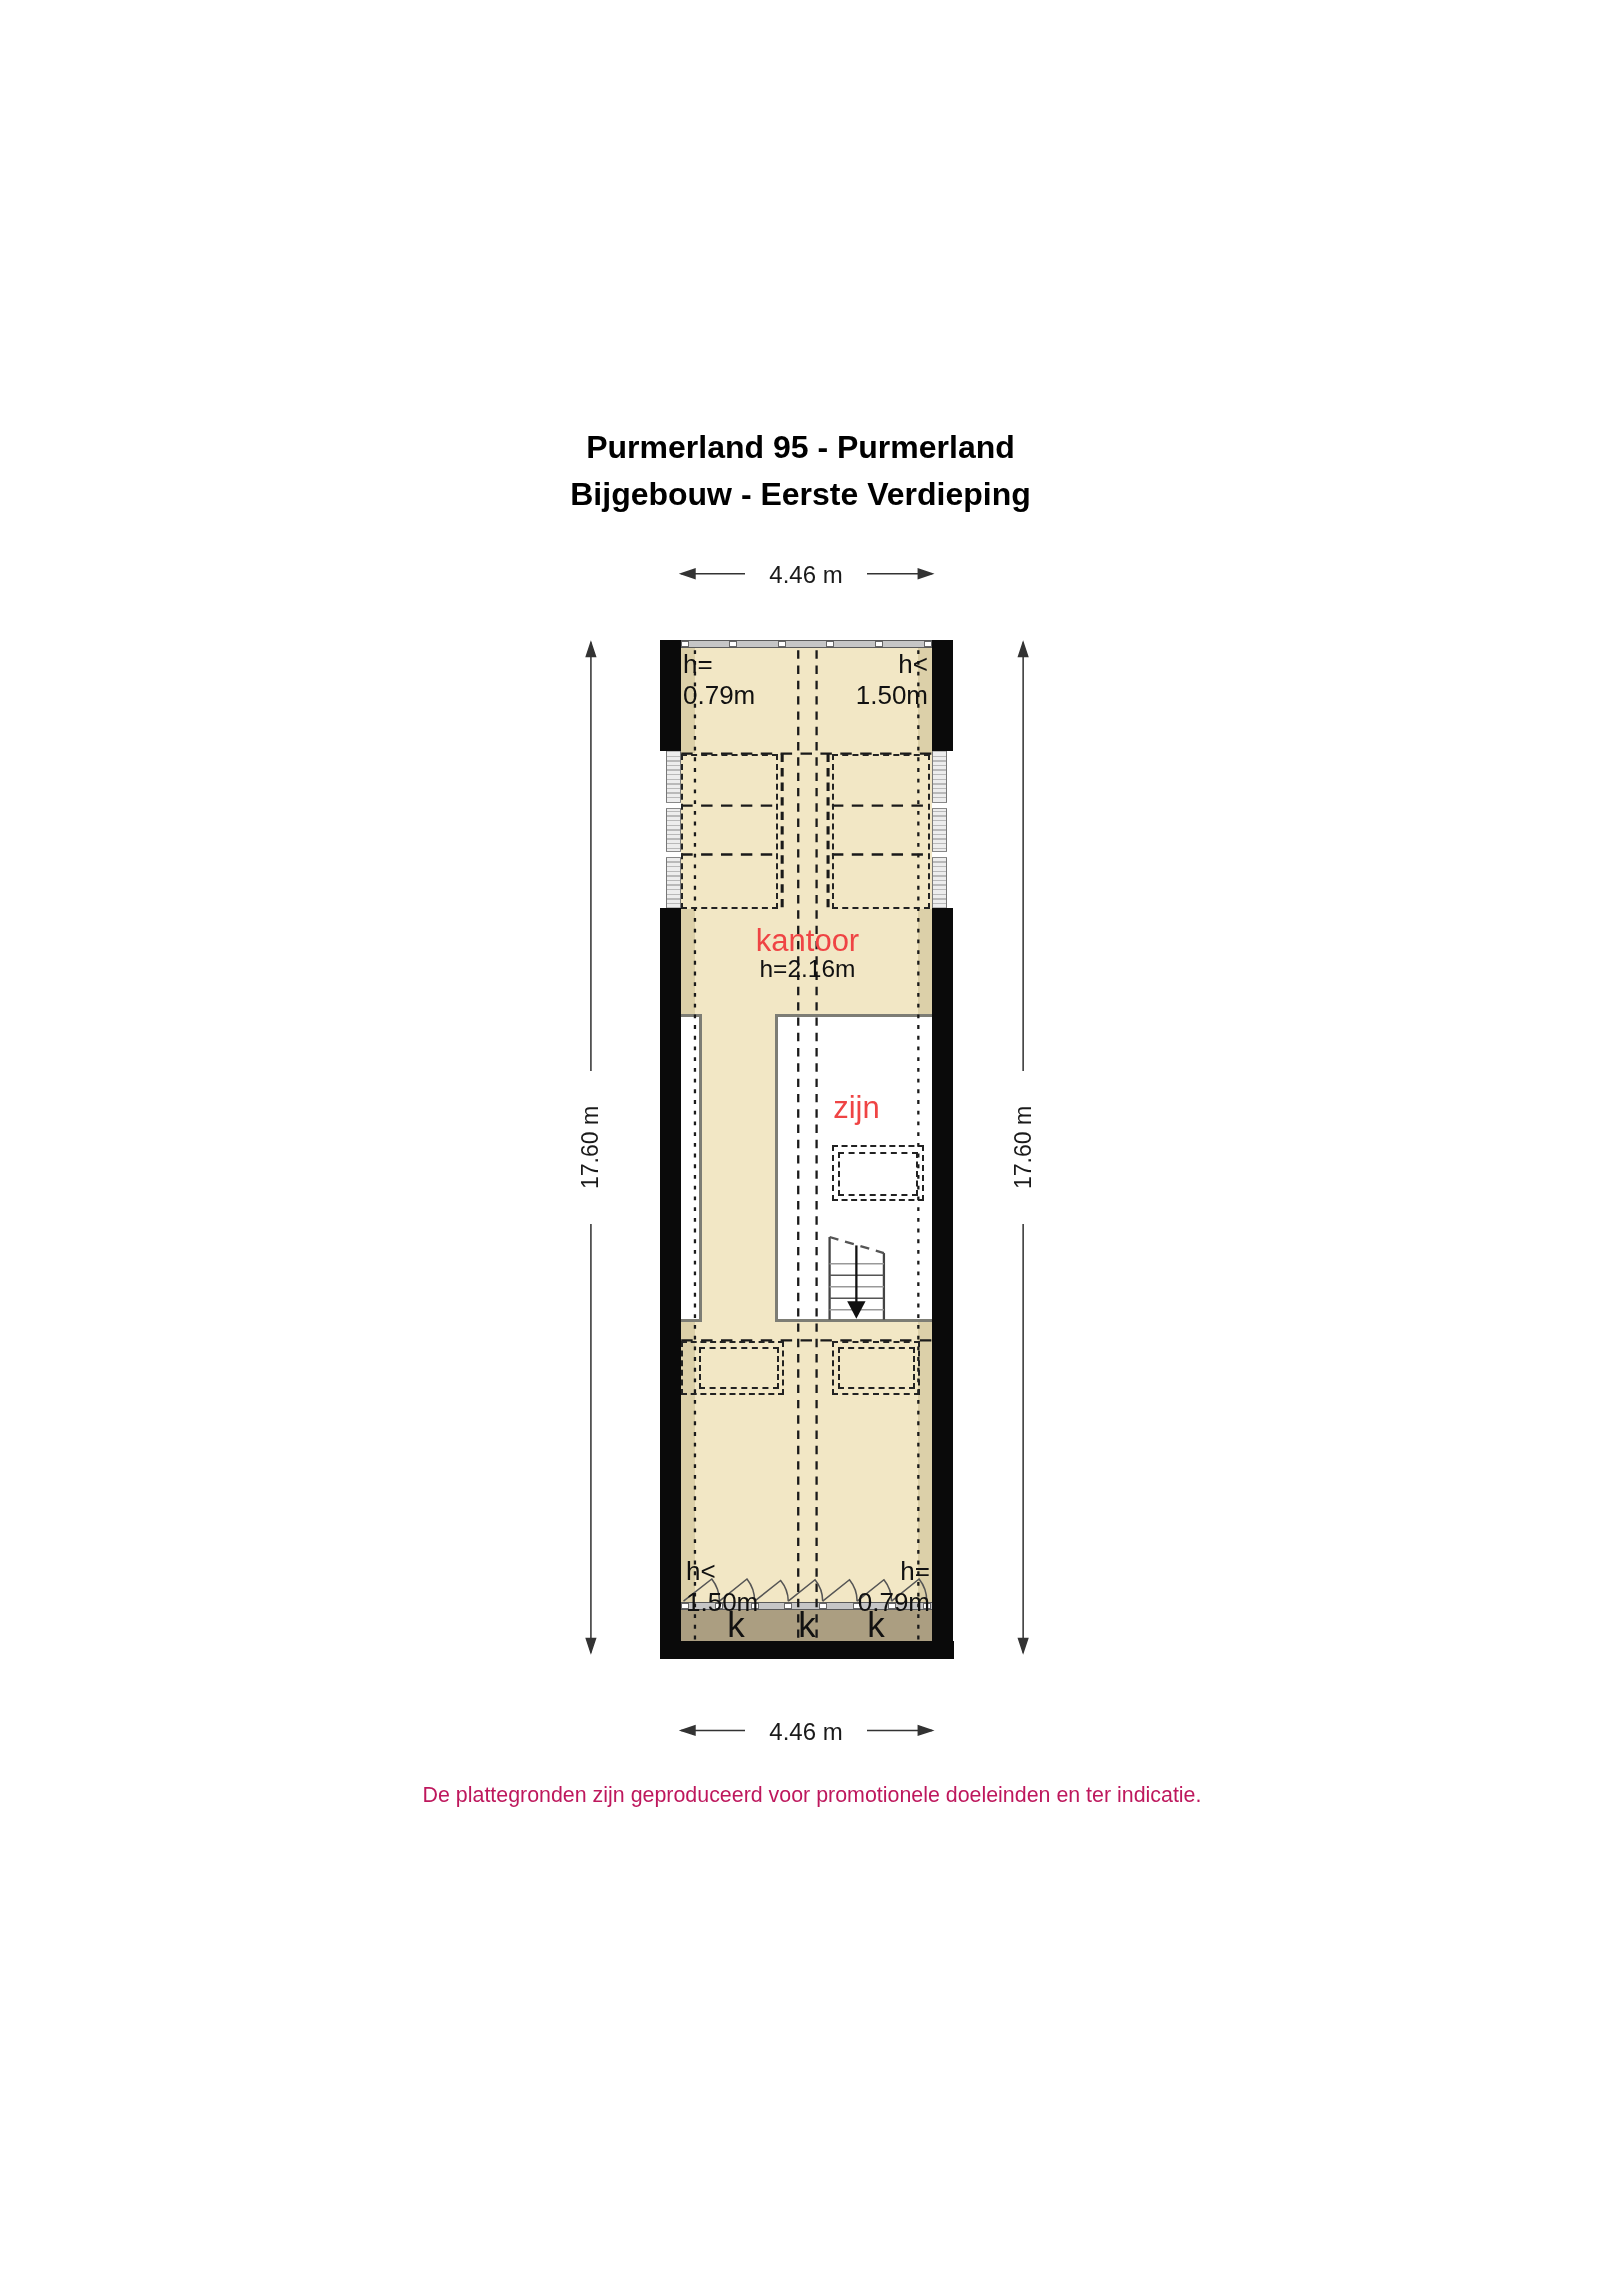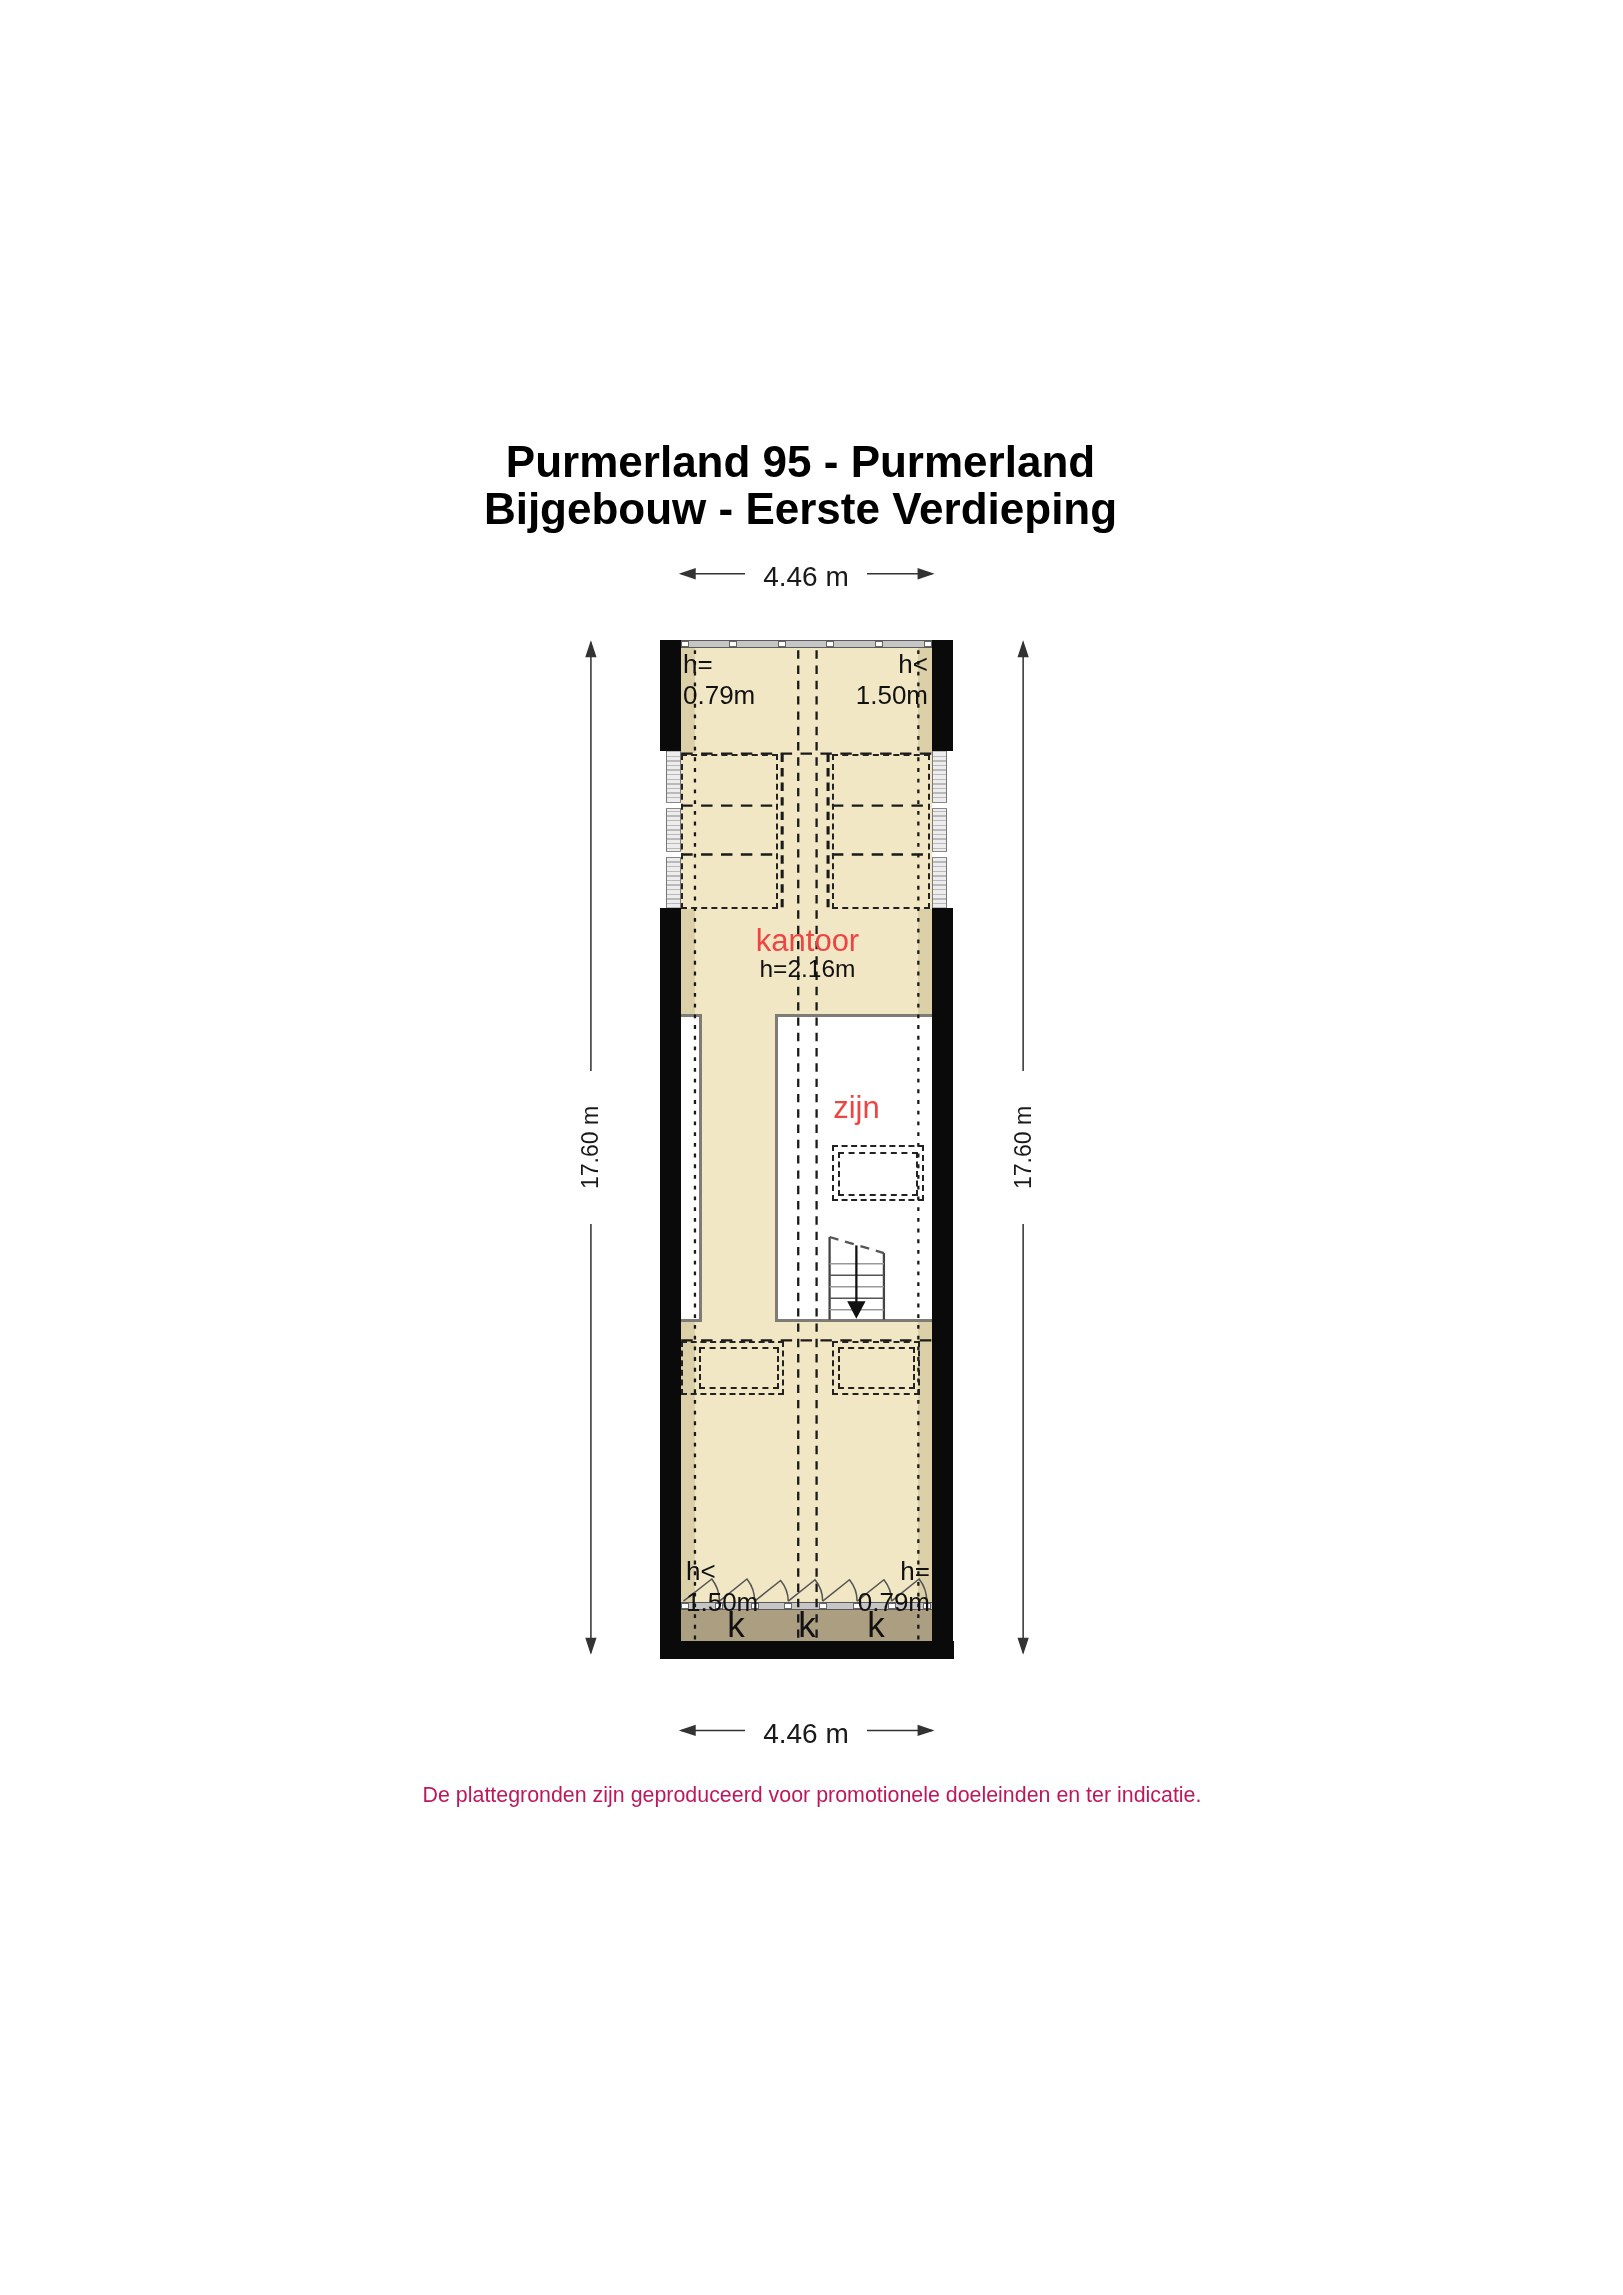--- a/index.html
+++ b/index.html
@@ -1,22 +1,22 @@
 <!DOCTYPE html>
 <html style="font-size:12.2px"><head>
 <meta charset="utf-8">
 <style>
   html,body{margin:0;padding:0;background:#fff;}
   #canvas{position:relative;width:1624px;height:2295px;background:#ffffff;
           font-family:"Liberation Sans", sans-serif;color:#000;overflow:hidden;}
   .abs{position:absolute;}
   
-  .title{left:0;top:438px;width:1601px;text-align:center;font-weight:bold;
-         font-size:44px;line-height:47px;}
-  .dim-text{font-size:28px;color:#1a1a1a;text-align:center;background:#fff;padding:0 7.7px;}
+  .title{left:0;top:424px;width:1601px;text-align:center;font-weight:bold;
+         font-size:32px;line-height:47px;}
+  .dim-text{font-size:24px;color:#1a1a1a;text-align:center;background:#fff;padding:0 7.7px;}
   .dim-text-v{font-size:23px;color:#1a1a1a;text-align:center;background:#fff;
               width:153px;height:31px;line-height:31px;transform:rotate(-90deg);}
   .hlabel{font-size:26px;line-height:31px;color:#111;}
   .room-name{font-size:31px;color:#ef4444;text-align:center;}
   .room-sub{font-size:24.5px;color:#111;text-align:center;}
   .k-label{font-size:35px;color:#111;text-align:center;width:46px;}
   .footer{left:0;top:1783px;width:1624px;text-align:center;font-size:21.4px;
           line-height:25px;color:#be185d;}
   
   .wall{background:#0a0a0a;}

